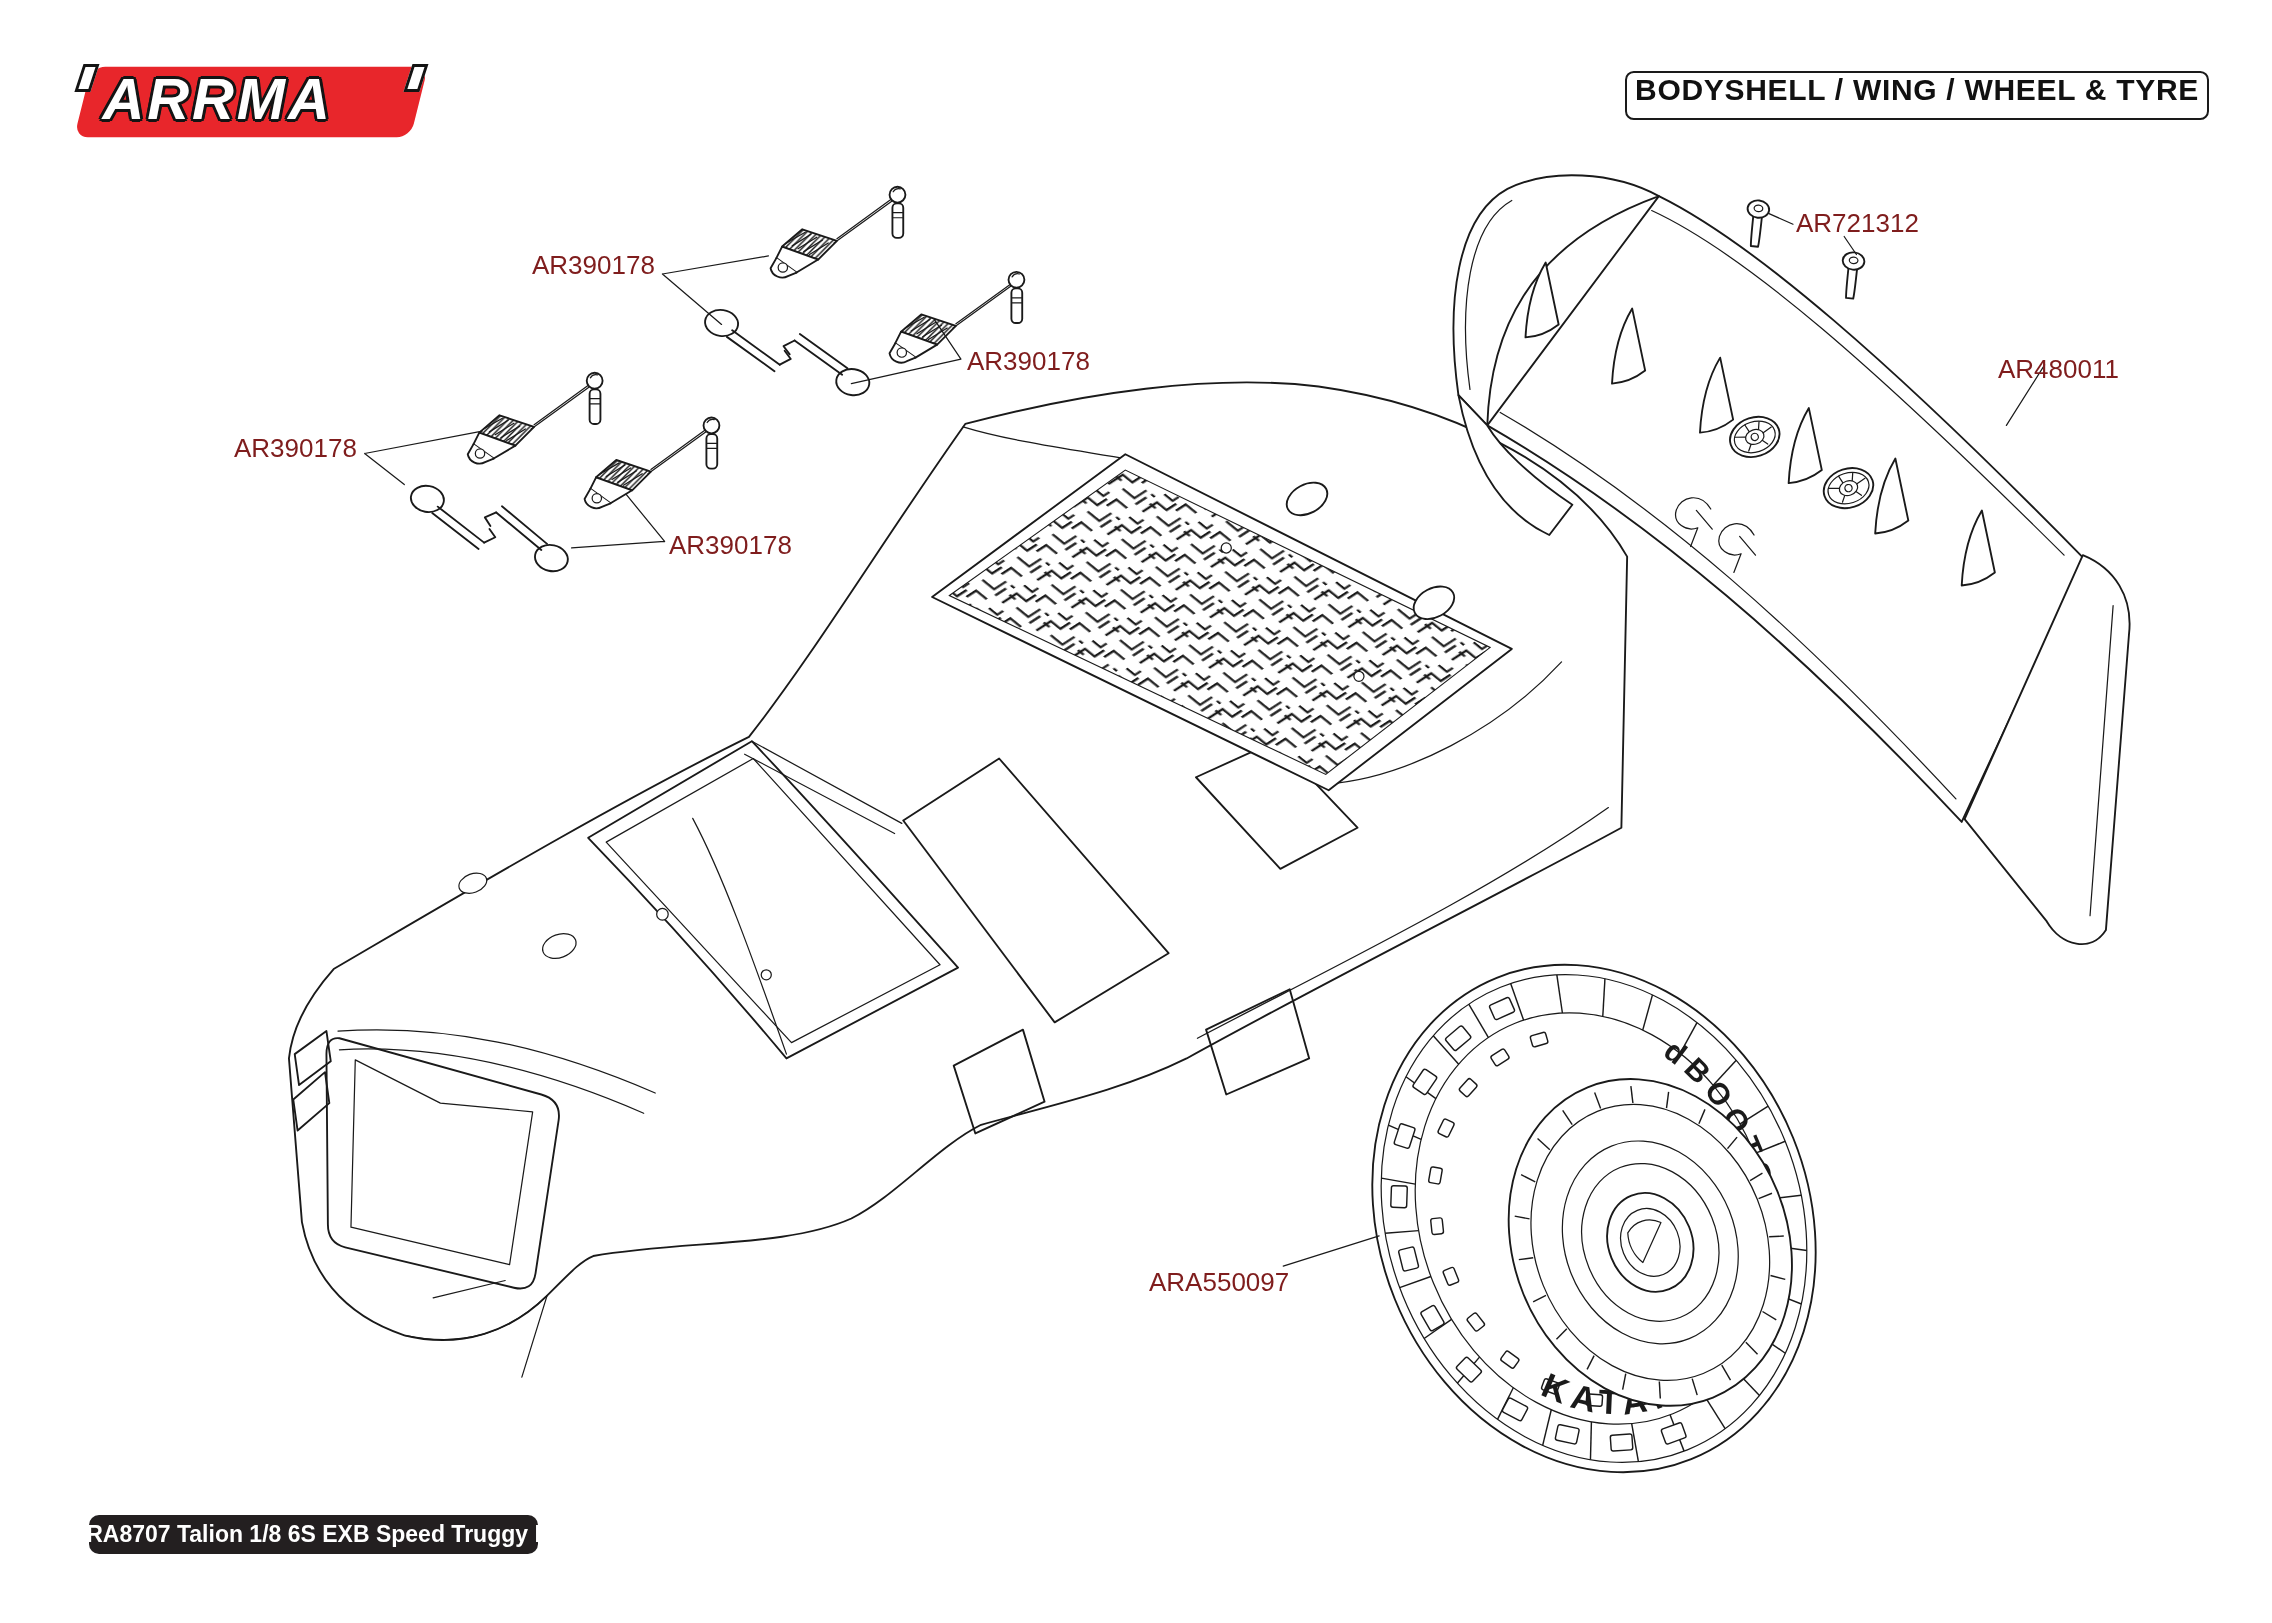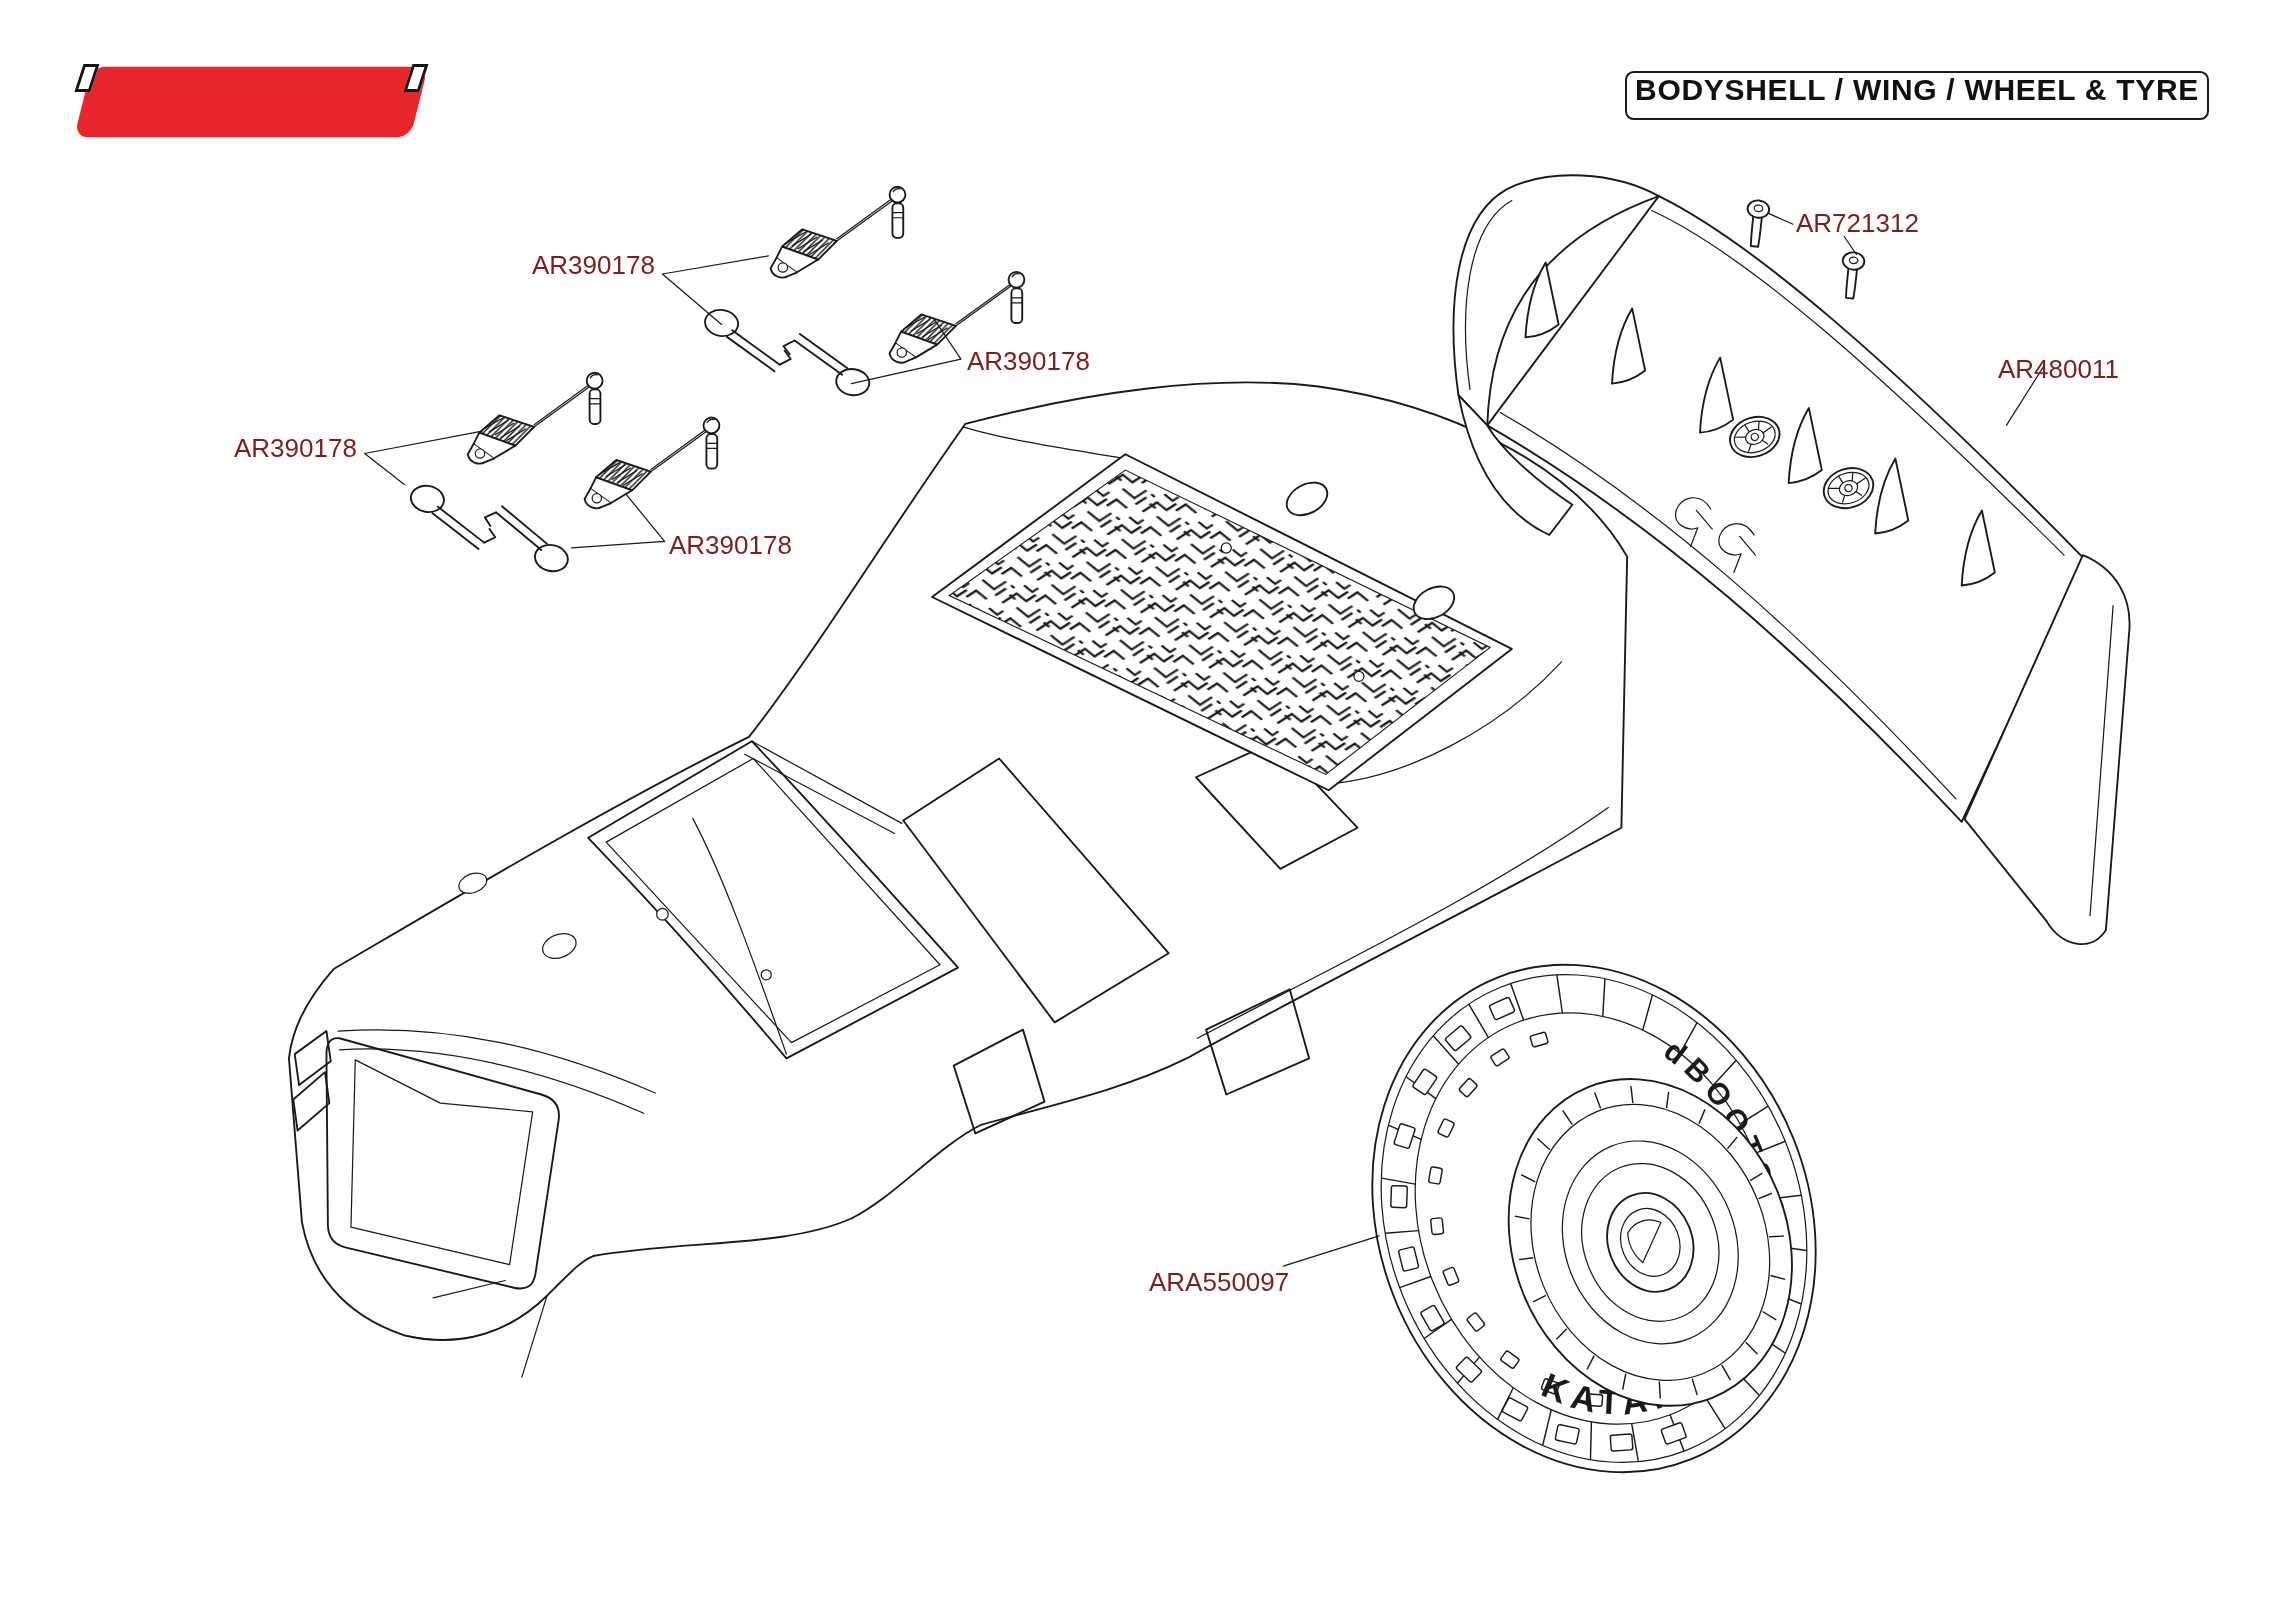--- a/index.html
+++ b/index.html
@@ -50,20 +50,21 @@
 </style>
 </head>
 <body>
 
 <div class="page">
 
   <div class="brand">
     <div class="brand-bg"></div>
     <div class="brand-tick left"></div>
     <div class="brand-tick right"></div>
+    <div class="brand-text">ARRMA</div>
   </div>
 
   <div class="title-box">
     <span>BODYSHELL / WING / WHEEL &amp; TYRE</span>
   </div>
 
   <svg id="diagram-svg" style="position:absolute;left:0;top:0;" width="2273" height="1623" viewBox="0 0 3151 2251">
     <defs>
       <pattern id="hatch" width="8" height="8" patternUnits="userSpaceOnUse" patternTransform="rotate(0)">
         <path d="M0,8 L8,0 M-2,2 L2,-2 M6,10 L10,6" stroke="#1a1a1a" stroke-width="2" fill="none"></path>
@@ -331,14 +332,17 @@
 
   <div class="part-label" style="left:532px;top:252px;">AR390178</div>
   <div class="part-label" style="left:967px;top:348px;">AR390178</div>
   <div class="part-label" style="left:234px;top:435px;">AR390178</div>
   <div class="part-label" style="left:669px;top:532px;">AR390178</div>
   <div class="part-label" style="left:1796px;top:210px;">AR721312</div>
   <div class="part-label" style="left:1998px;top:356px;">AR480011</div>
   <div class="part-label" style="left:1149px;top:1253px;margin-top:16px;">ARA550097</div>
 
 
+  <div class="footer-bar">
+    <span>C-ARA8707 Talion 1/8 6S EXB Speed Truggy RTR</span>
+  </div>
 </div>
 
 
 </body></html>

